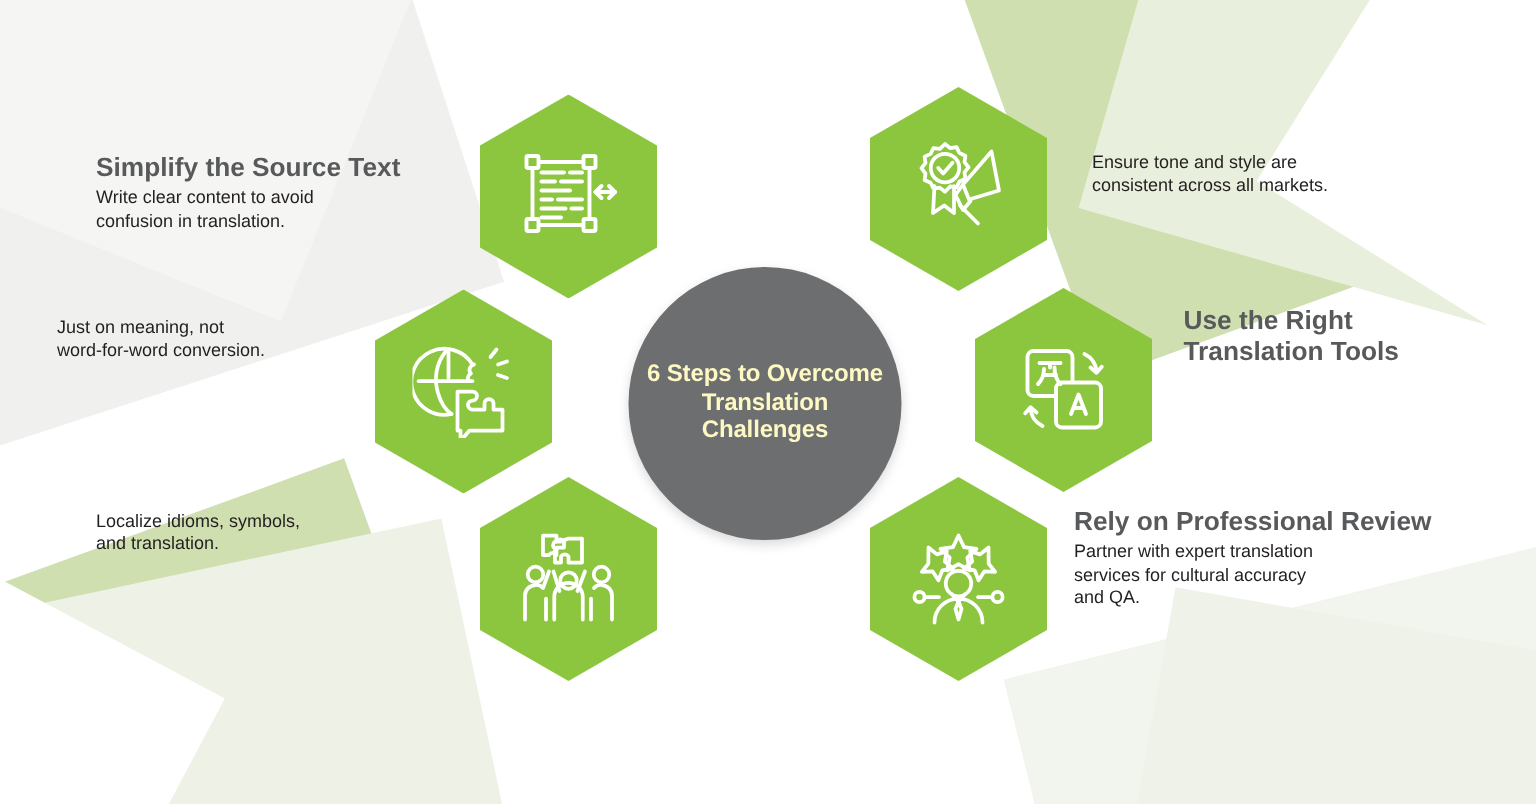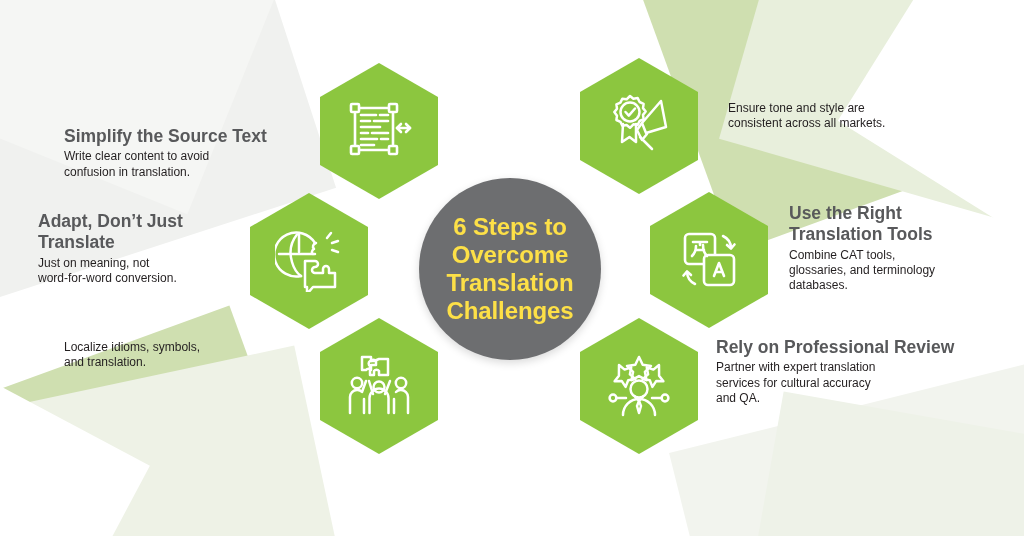--- a/index.html
+++ b/index.html
@@ -91,23 +91,23 @@
 
   
   .center-circle{
     position:absolute;left:419px;top:178px;
     width:182px;height:182px;border-radius:50%;
     background:#6d6e70;
     display:flex;align-items:center;justify-content:center;
     box-shadow:0 3px 8px rgba(0,0,0,0.15);
   }
   .center-circle .ct{
-    color:#fde047;
+    color:#fef9c3;
     font-weight:bold;
-    font-size:24px;
+    font-size:16px;
     line-height:1.17;
     text-align:center;
     letter-spacing:-0.1px;
     padding:0 8px;
   }
 
   
   .tb{position:absolute;}
   .tb .h{
     color:#58595b;
@@ -119,21 +119,21 @@
   }
   .tb .p{
     color:#231f20;
     font-size:12px;
     line-height:1.28;
     margin:0;
     white-space:pre-line;
   }
   .tb.right{text-align:left;}
 
-  .tb-1{left:64px;top:101px;width:250px;margin-top:25px;}
+  .tb-1{left:64px;top:101px;width:250px;}
   .tb-2{left:728px;top:101px;width:262px;}
   .tb-3{left:38px;top:211px;width:210px;}
   .tb-4{left:789px;top:203px;width:215px;}
   .tb-5{left:64px;top:340px;width:252px;}
   .tb-6{left:716px;top:337px;width:270px;}
 </style>
 </head>
 <body>
 
 <div id="stage">
@@ -267,32 +267,27 @@
     <div class="p">Write clear content to avoid
 confusion in translation.</div>
   </div>
 
   <div class="tb tb-2 right">
     <div class="p">Ensure tone and style are
 consistent across all markets.</div>
   </div>
 
   <div class="tb tb-3">
-    <div class="h">Adapt, Don’t Just
-Translate</div>
     <div class="p">Just on meaning, not
 word-for-word conversion.</div>
   </div>
 
   <div class="tb tb-4 right">
     <div class="h">Use the Right
 Translation Tools</div>
-    <div class="p">Combine CAT tools,
-glossaries, and terminology
-databases.</div>
   </div>
 
   <div class="tb tb-5">
     <div class="p">Localize idioms, symbols,
 and translation.</div>
   </div>
 
   <div class="tb tb-6 right">
     <div class="h">Rely on Professional Review</div>
     <div class="p">Partner with expert translation

